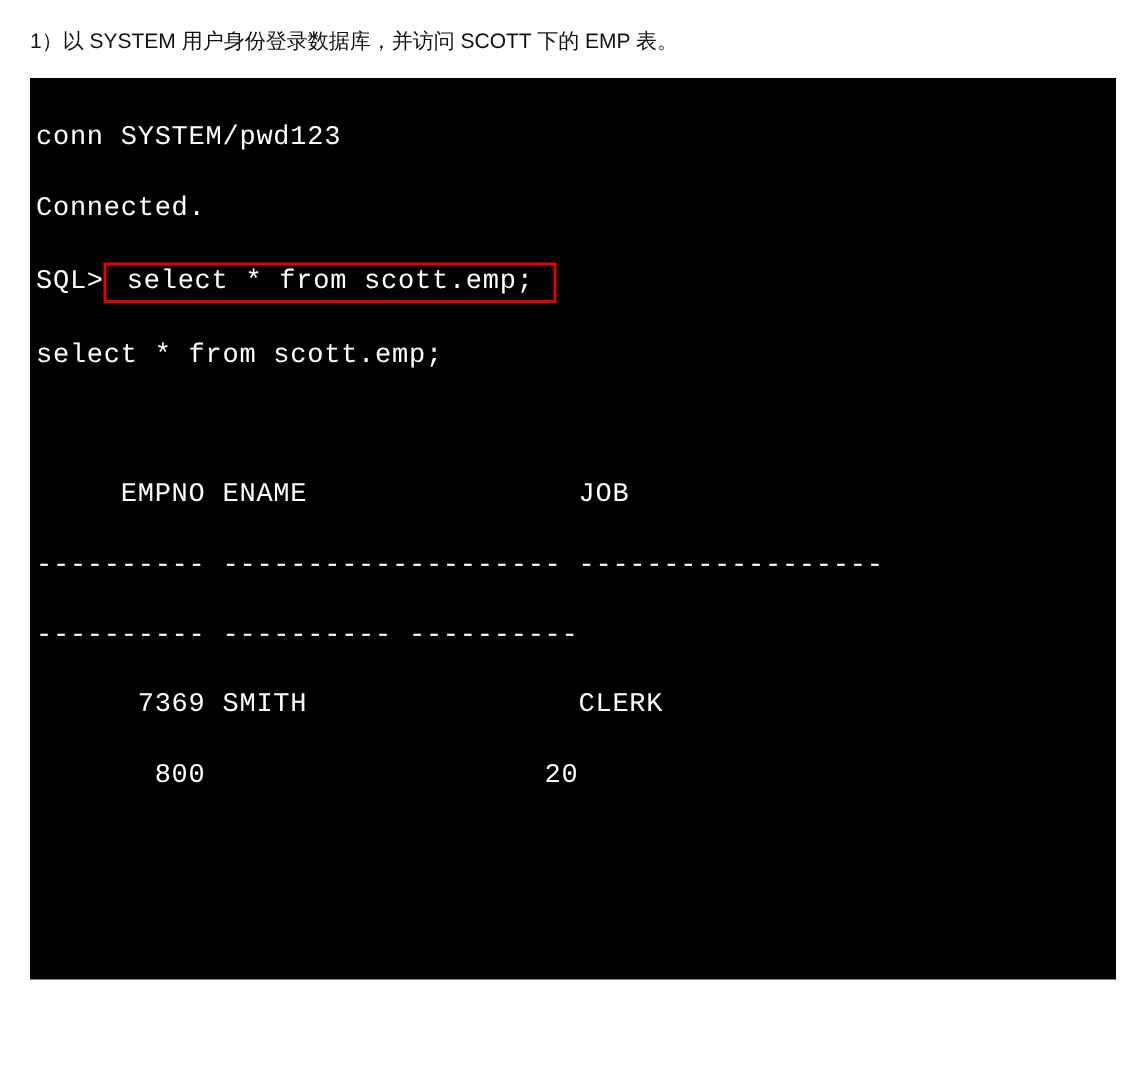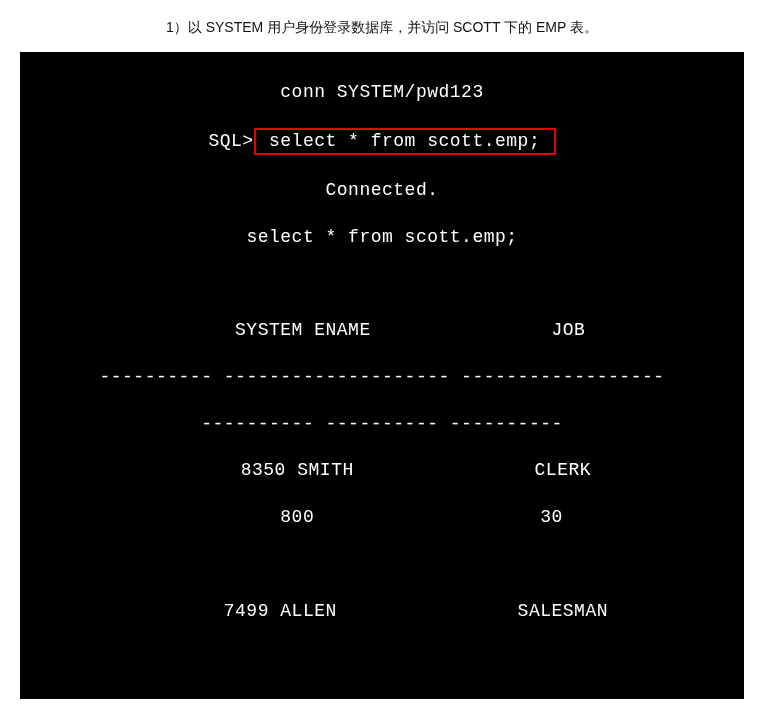--- a/index.html
+++ b/index.html
@@ -1,19 +1,18 @@
 <!DOCTYPE html>
 <html><head>
   <meta charset="utf-8">
   <style>
     * {
       margin: 0;
       padding: 0;
       box-sizing: border-box;
-      text-align: center;
     }
     body {
       font-family: "Microsoft YaHei", Arial, sans-serif;
       font-size: 14px;
       line-height: 1.7;
       color: #333;
       padding: 16px 20px;
       background: #fff;
       width: 764px;
     }
@@ -43,26 +42,25 @@
       padding: 0 2px;
     }
   </style>
 </head>
 <body>
 
 <p class="paragraph">1）以 SYSTEM 用户身份登录数据库，并访问 SCOTT 下的 EMP 表。</p>
 
 <div class="terminal">
 <div class="line">conn SYSTEM/pwd123</div>
+<div class="line">Connected.</div>
 <div class="line"><span>SQL&gt;</span><span class="red-box"> select * from scott.emp; </span></div>
-<div class="line">Connected.</div>
 <div class="line">select * from scott.emp;</div>
 <div class="line"> </div>
-<div class="line">     SYSTEM ENAME                JOB</div>
+<div class="line">     EMPNO ENAME                JOB</div>
 <div class="line">---------- -------------------- ------------------</div>
 <div class="line">---------- ---------- ----------</div>
-<div class="line">      8350 SMITH                CLERK</div>
-<div class="line">       800                    30</div>
+<div class="line">      7369 SMITH                CLERK</div>
+<div class="line">       800                    20</div>
 <div class="line"> </div>
-<div class="line">      7499 ALLEN                SALESMAN</div>
 
 
 </div>
 
 </body></html>

